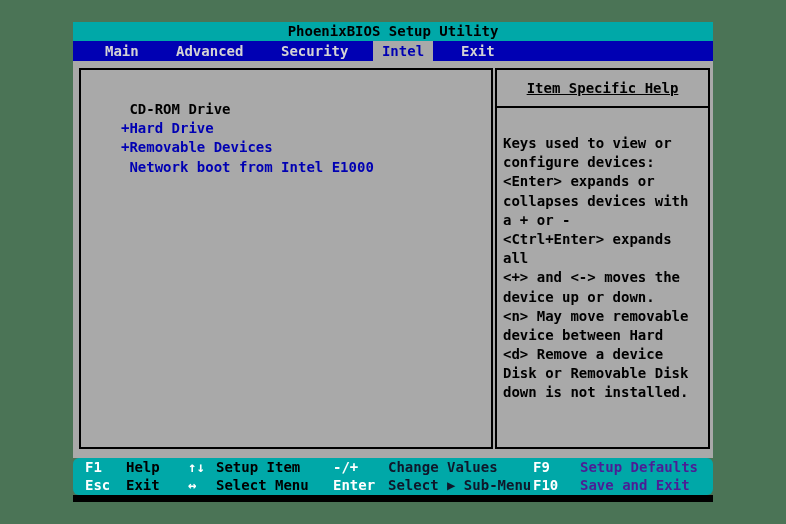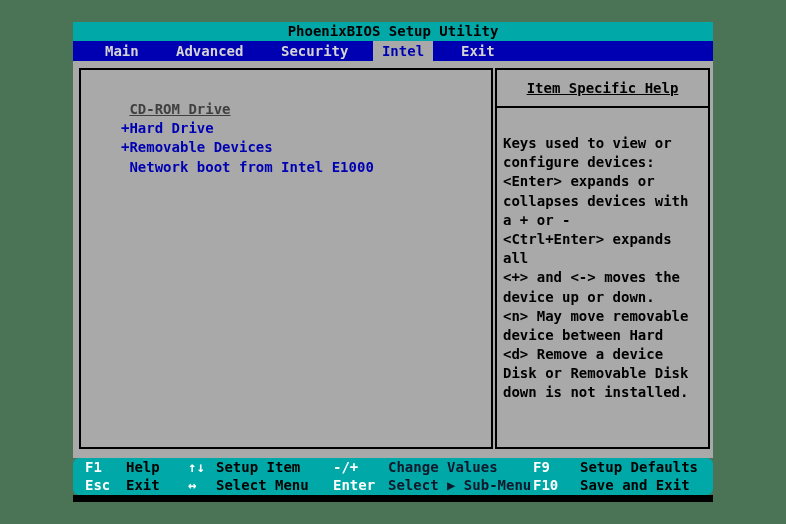--- a/index.html
+++ b/index.html
@@ -33,21 +33,21 @@
   .bios-body{
     height:397px;background:#a9a9a9;position:relative;
   }
   .main-box{
     position:absolute;left:6px;top:7px;width:414px;height:381px;
     border:2px solid #000;box-sizing:border-box;
   }
   .boot-list{margin-top:30px;padding-left:40px;}
   .boot-item{height:19.2px;line-height:19.2px;color:#0000b3;white-space:pre;}
   .boot-item .prefix{display:inline-block;width:8.4px;}
-  .boot-item.selected{color:#404040;text-decoration:underline;}
+  .boot-item.selected{color:#000000;}
   .help-box{
     position:absolute;left:422px;top:7px;width:215px;height:381px;
     border:2px solid #000;box-sizing:border-box;background:#a9a9a9;
   }
   .help-header{
     height:36px;line-height:36px;text-align:center;color:#000;
     border-bottom:2px solid #000;
     text-decoration:underline;
   }
   .help-text{margin-top:26px;padding:0 6px;color:#000;}
@@ -57,21 +57,21 @@
   .krow1{top:0;}
   .krow2{top:18px;}
   .kcell{position:absolute;white-space:pre;}
   .kc1{left:12px;color:#fff;}
   .kc2{left:53px;color:#000;}
   .kc3{left:115px;color:#fff;}
   .kc4{left:143px;color:#000;}
   .kc5{left:260px;color:#fff;}
   .kc6{left:315px;color:#0f172a;}
   .kc7{left:460px;color:#fff;}
-  .kc8{left:507px;color:#000000;}
+  .kc8{left:507px;color:#4c1d95;}
   .blackstrip{height:7px;background:#000;}
 </style>
 </head>
 <body>
 
 <div class="screen">
 
   <div class="titlebar">PhoenixBIOS Setup Utility</div>
 
   <div class="menubar">

